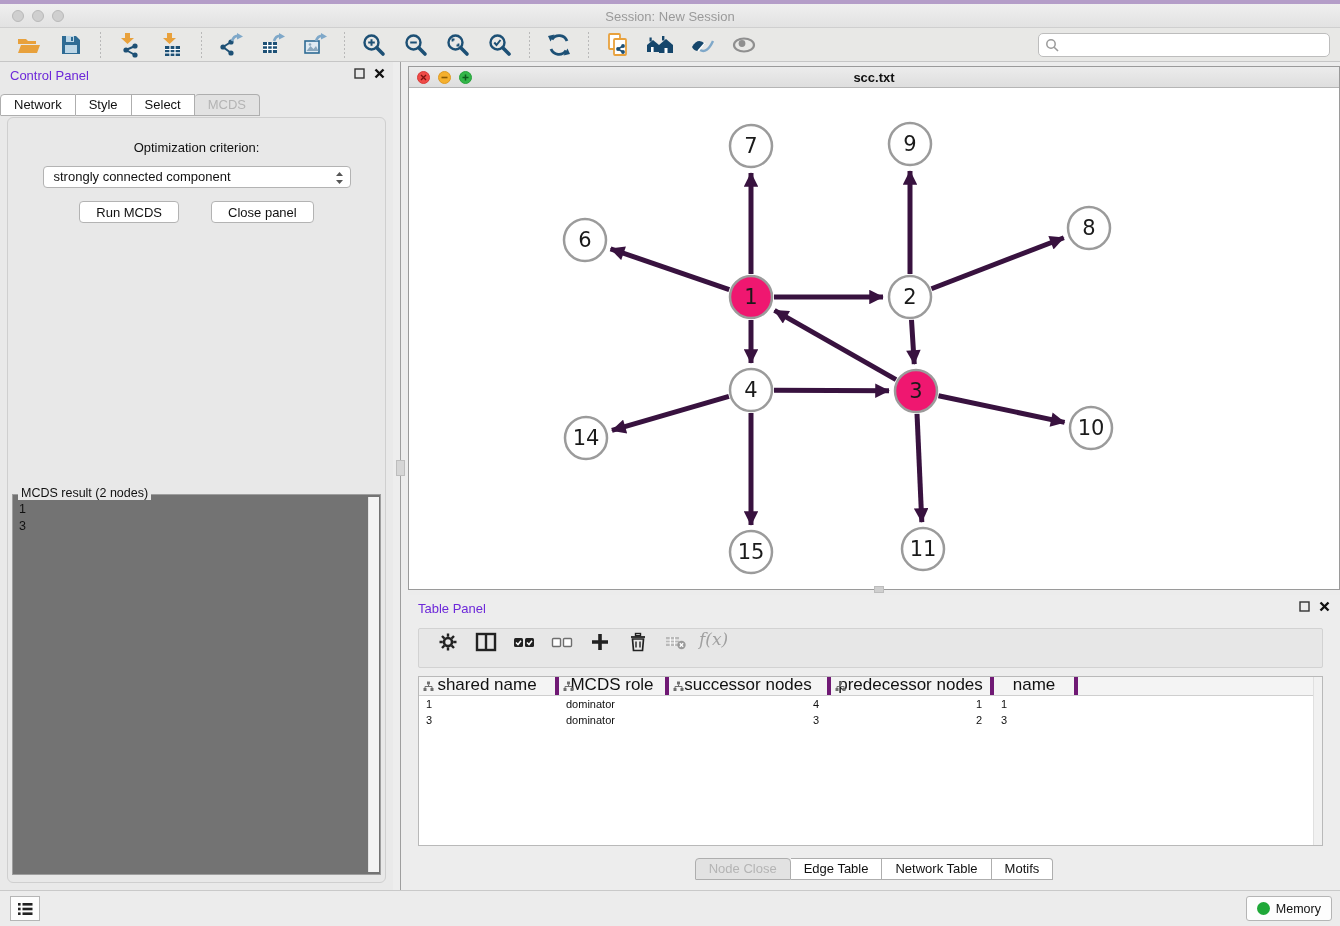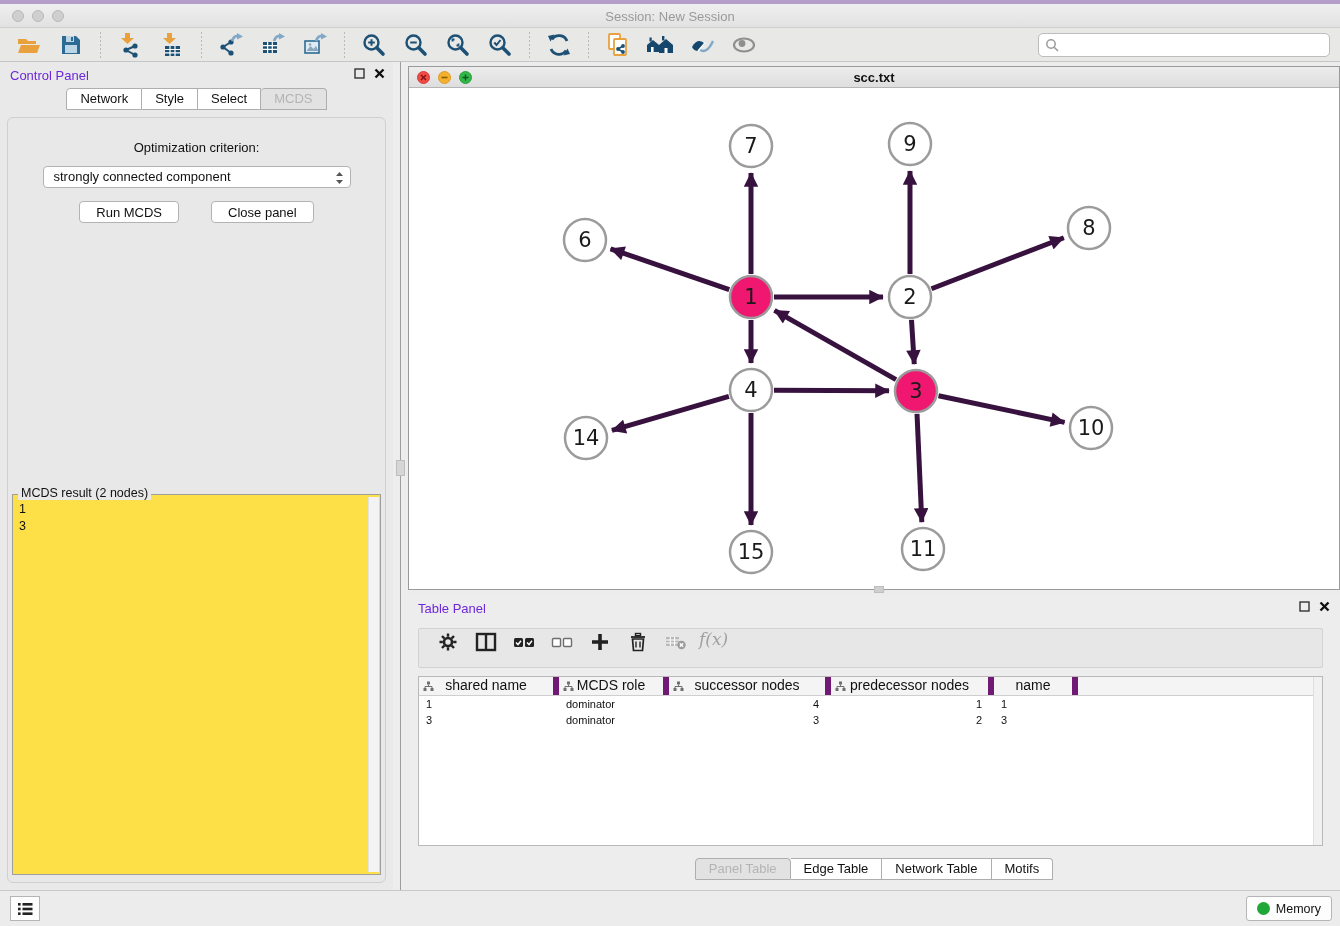--- a/index.html
+++ b/index.html
@@ -27,37 +27,37 @@
   .searchbox input { border:none; outline:none; flex:1; font-size:12px; background:transparent; margin-left:4px; }
 
   
   .content { position:absolute; left:0; top:62px; width:1340px; height:828px; background:#ececec; }
 
   
   .control-panel { position:absolute; left:0; top:0; width:393px; height:828px; background:#e9e9e9; }
   .panel-header { position:relative; height:26px; }
   .panel-header .ph-title { position:absolute; left:10px; top:6px; font-size:13px; color:#6d28d9; }
   .ph-icons { position:absolute; right:8px; top:6px; display:flex; gap:9px; align-items:center; }
-  .cp-tabs { position:absolute; left:0; top:26px; width:100%; display:flex; justify-content:center; }
+  .cp-tabs { position:absolute; left:0; top:32px; width:100%; display:flex; }
   .tab { height:22px; padding:0 13px; font-size:13px; line-height:20px; background:#fff; color:#111;
     border:1px solid #aeaeae; border-left-width:0; cursor:default; }
   .tab.first { border-left-width:1px; border-top-left-radius:4px; border-bottom-left-radius:1px; }
   .tab.last { border-top-right-radius:4px; }
   .tab.active { background:#e2e2e2; color:#b4b4b4; border-top-left-radius:4px; border-top-right-radius:4px; }
   .cp-content { position:absolute; left:7px; top:55px; width:379px; height:766px;
     border:1px solid #cfcfcf; border-radius:6px; background:#e8e8e8; }
   .opt-label { text-align:center; margin-top:22px; font-size:13px; color:#111; }
   .cp-select { position:relative; margin:11px auto 0; width:308px; height:22px; background:#fff;
     border:1px solid #b3b3b3; border-radius:4px; font-size:13px; line-height:20px; padding:0 22px 0 10px; color:#111; }
   .cp-select .chev { position:absolute; right:5px; top:3px; }
   .btn-row { display:flex; justify-content:center; gap:32px; margin-top:13px; }
   .cp-btn { height:22px; padding:0 16px; background:#fff; border:1px solid #b3b3b3; border-radius:4px;
     font-size:13px; font-family:"Liberation Sans", sans-serif; color:#111; }
   .result-box { position:absolute; left:4px; top:376px; width:369px; height:381px;
-    background:#fde047; border:1px solid #9e9e9e; }
+    background:#737373; border:1px solid #9e9e9e; }
   .result-legend { position:absolute; top:-9px; left:5px; background:#e8e8e8; padding:0 3px; font-size:12.5px; color:#111; }
   .result-lines { position:absolute; left:0; top:2px; right:13px; bottom:2px; padding:4px 6px;
     font-size:12.5px; line-height:17px; color:#111; white-space:pre-line; }
   .vscroll { position:absolute; right:1px; top:2px; bottom:2px; width:11px; background:#f3f3f3; border-left:1px solid #e2e2e2; }
 
   
   .gutter { position:absolute; left:393px; top:0; width:15px; height:828px; background:#ededed; }
   .gutter .gline { position:absolute; left:7px; top:0; bottom:0; width:1px; background:#9e9e9e; }
   .gutter .grip { position:absolute; left:3px; top:398px; width:9px; height:16px; background:#d6d6d6; border:1px solid #bdbdbd; }
 
@@ -77,22 +77,22 @@
   .canvas-grip { position:absolute; left:50%; bottom:-4px; width:10px; height:7px; background:#cfcfcf; border:1px solid #bdbdbd; }
 
   
   .table-panel { position:absolute; left:0; top:533px; width:932px; height:295px; background:#ededed; }
   .tp-toolbar { position:absolute; left:10px; top:33px; width:905px; height:40px; background:#e7e7e7;
     border:1px solid #d2d2d2; border-radius:2px; display:flex; align-items:flex-start; padding:0 10px; }
   .tp-ic { width:26px; height:26px; display:flex; align-items:center; justify-content:center; margin:0 6px; }
   .fx { font-family:"DejaVu Serif", serif; font-style:italic; font-size:17px; color:#a0a0a0; margin-left:4px; }
   .tp-table { position:absolute; left:10px; top:81px; width:905px; height:170px; background:#fff; border:1px solid #b9b9b9; }
   .tp-head { display:flex; height:19px; background:#f4f4f4; border-bottom:1px solid #cfcfcf; }
-  .th { position:relative; border-right:6px solid #701a75; font-size:14px; color:#111;
-    display:flex; align-items:flex-start; justify-content:center; }
+  .th { position:relative; border-right:4px solid #701a75; font-size:17px; color:#111;
+    display:flex; align-items:flex-end; justify-content:center; }
   .th .tree { position:absolute; left:4px; top:4px; }
   .tp-row { display:flex; height:16px; font-size:11px; color:#111; }
   .td { padding-top:2px; }
   .tp-scroll { position:absolute; right:0; top:0; bottom:0; width:9px; background:#f1f1f1; border-left:1px solid #e0e0e0; }
   .tp-tabs { position:absolute; left:0; right:0; top:263px; display:flex; justify-content:center; }
 
   
   .statusbar { position:absolute; left:0; top:890px; width:1340px; height:36px; background:#ececec; border-top:1px solid #c9c9c9; }
   .list-btn { position:absolute; left:10px; top:5px; width:30px; height:25px; background:#fdfdfd; border:1px solid #b5b5b5;
     display:flex; align-items:center; justify-content:center; }
@@ -517,21 +517,21 @@
                 <div class="td" style="width: 140px; text-align: left; padding: 2px 0px 0px 7px;">3</div>
                 <div class="td" style="width: 110px; text-align: left; padding: 2px 0px 0px 7px;">dominator</div>
                 <div class="td" style="width: 162px; text-align: right; padding: 2px 12px 0px 0px;">3</div>
                 <div class="td" style="width: 163px; text-align: right; padding: 2px 12px 0px 0px;">2</div>
                 <div class="td" style="width: 84px; text-align: left; padding: 2px 0px 0px 7px;">3</div>
               </div>
             </div>
           <div class="tp-scroll"></div>
         </div>
         <div class="tp-tabs" id="tp-tabs">
-            <div class="tab first active">Panel Table</div>
+            <div class="tab first active">Node Close</div>
             <div class="tab">Edge Table</div>
             <div class="tab">Network Table</div>
             <div class="tab last">Motifs</div>
           </div>
       </div>
     </div>
   </div>
 
   <div class="statusbar">
     <div class="list-btn">

